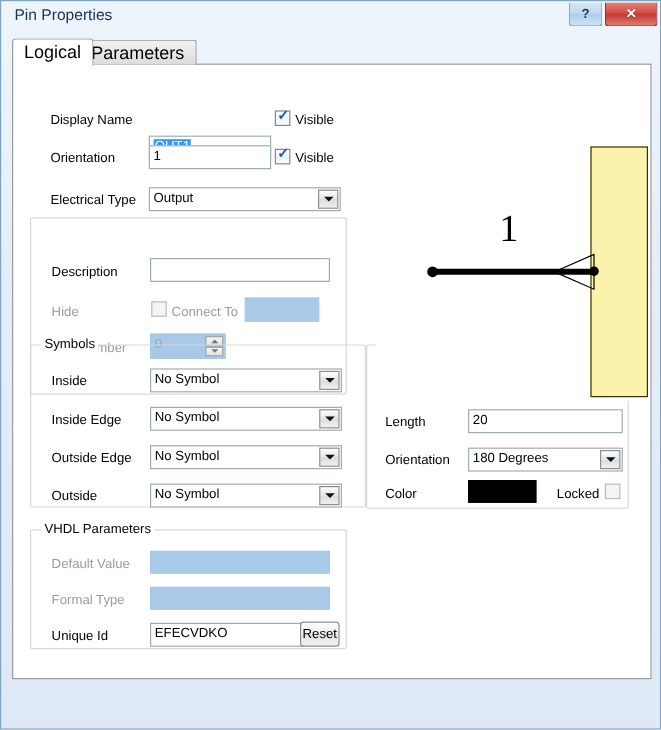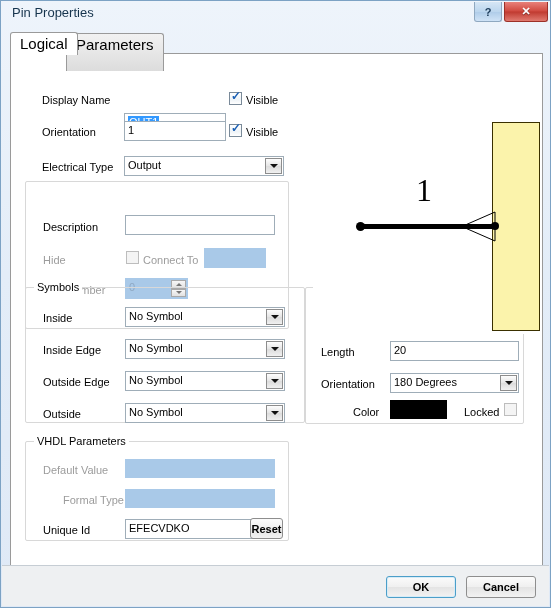--- a/index.html
+++ b/index.html
@@ -89,21 +89,21 @@
     border-color: #9a9a9a;
     z-index: 3;
     height: 23px;
   }
   .tab-inactive {
     left: 56px;
     background: linear-gradient(to bottom,#f2f2f2 0%, #dcdcdc 100%);
     border-color: #9a9a9a;
     z-index: 2;
     top: 1px;
-    height: 38px;
+    height: 21px;
   }
 
   
   .tabpage {
     position: absolute;
     left: 9px; top: 52px;
     width: 533px; height: 513px;
     background: #ffffff;
     border: 1px solid #9a9a9a;
     box-sizing: border-box;
@@ -244,21 +244,20 @@
 
   .btn {
     position: absolute;
     box-sizing: border-box;
     border: 1px solid #8e8e8e;
     border-radius: 3px;
     background: linear-gradient(to bottom,#fbfbfb 0%,#f0f0f0 48%,#e4e4e4 52%,#f2f2f2 100%);
     font-size: 11px;
     display: flex; align-items: center; justify-content: center;
     color: #000;
-    font-weight: bold;
   }
   .btn.focus {
     border: 1px solid #4b9ec9;
     box-shadow: inset 0 0 0 1px #d7ecf7;
   }
 
   .colorswatch {
     position: absolute;
     background: #000000;
     border: 1px solid #000000;
@@ -432,51 +431,47 @@
       <div class="tbox" style="left:84px; top:53px; width:129px; height:20px;">20</div>
 
       <div class="lbl" style="left:15px; top:89px;">Orientation</div>
       <div class="combo" style="left:84px; top:85px; width:129px; height:20px;">
         <span>180 Degrees</span>
         <span class="arrowbtn">
             <span class="caret-down"></span>
           </span>
       </div>
 
-      <div class="lbl" style="left:15px; top:117px;margin-left:32px;">Color</div>
+      <div class="lbl" style="left:15px; top:117px;">Color</div>
       <div class="colorswatch" style="left:84px; top:112px; width:57px; height:19px;"></div>
       <div class="lbl" style="left:158px; top:117px;">Locked</div>
       <div class="cbox dis" style="left:198px; top:115px;"></div>
     </div>
 
     <div class="groupbox" style="left:14px; top:387px; width:264px; height:100px;">
       <div class="gtitle">VHDL Parameters</div>
 
       <div class="lbl dim" style="left:17px; top:21px;">Default Value</div>
       <div class="tbox ro" style="left:99px; top:17px; width:150px; height:19px;"></div>
 
-      <div class="lbl dim" style="left:17px; top:51px;margin-left:20px;">Formal Type</div>
+      <div class="lbl dim" style="left:17px; top:51px;">Formal Type</div>
       <div class="tbox ro" style="left:99px; top:47px; width:150px; height:19px;"></div>
 
       <div class="lbl" style="left:17px; top:81px;">Unique Id</div>
       <div class="tbox" style="left:99px; top:77px; width:129px; height:20px;">EFECVDKO</div>
       <div class="btn" style="left:224px; top:76px; width:33px; height:21px;">Reset</div>
     </div>
 
     <div class="preview">
       <div class="pv-body"></div>
       <svg style="position:absolute; left:0; top:0;" width="228" height="222">
         <polyline points="150,114 182,100 182,129 150,115" fill="none" stroke="#000" stroke-width="1"></polyline>
       </svg>
       <div class="pv-pinline"></div>
       <div class="pv-dot-left"></div>
       <div class="pv-dot-right"></div>
       <div class="pv-designator">1</div>
     </div>
 
   </div>
 
-  <div class="footer">
-    <div class="btn focus" style="left:384px; top:10px; width:70px; height:22px;">OK</div>
-    <div class="btn" style="left:464px; top:10px; width:70px; height:22px;">Cancel</div>
-  </div>
 
 </div>
 
 </body></html>

